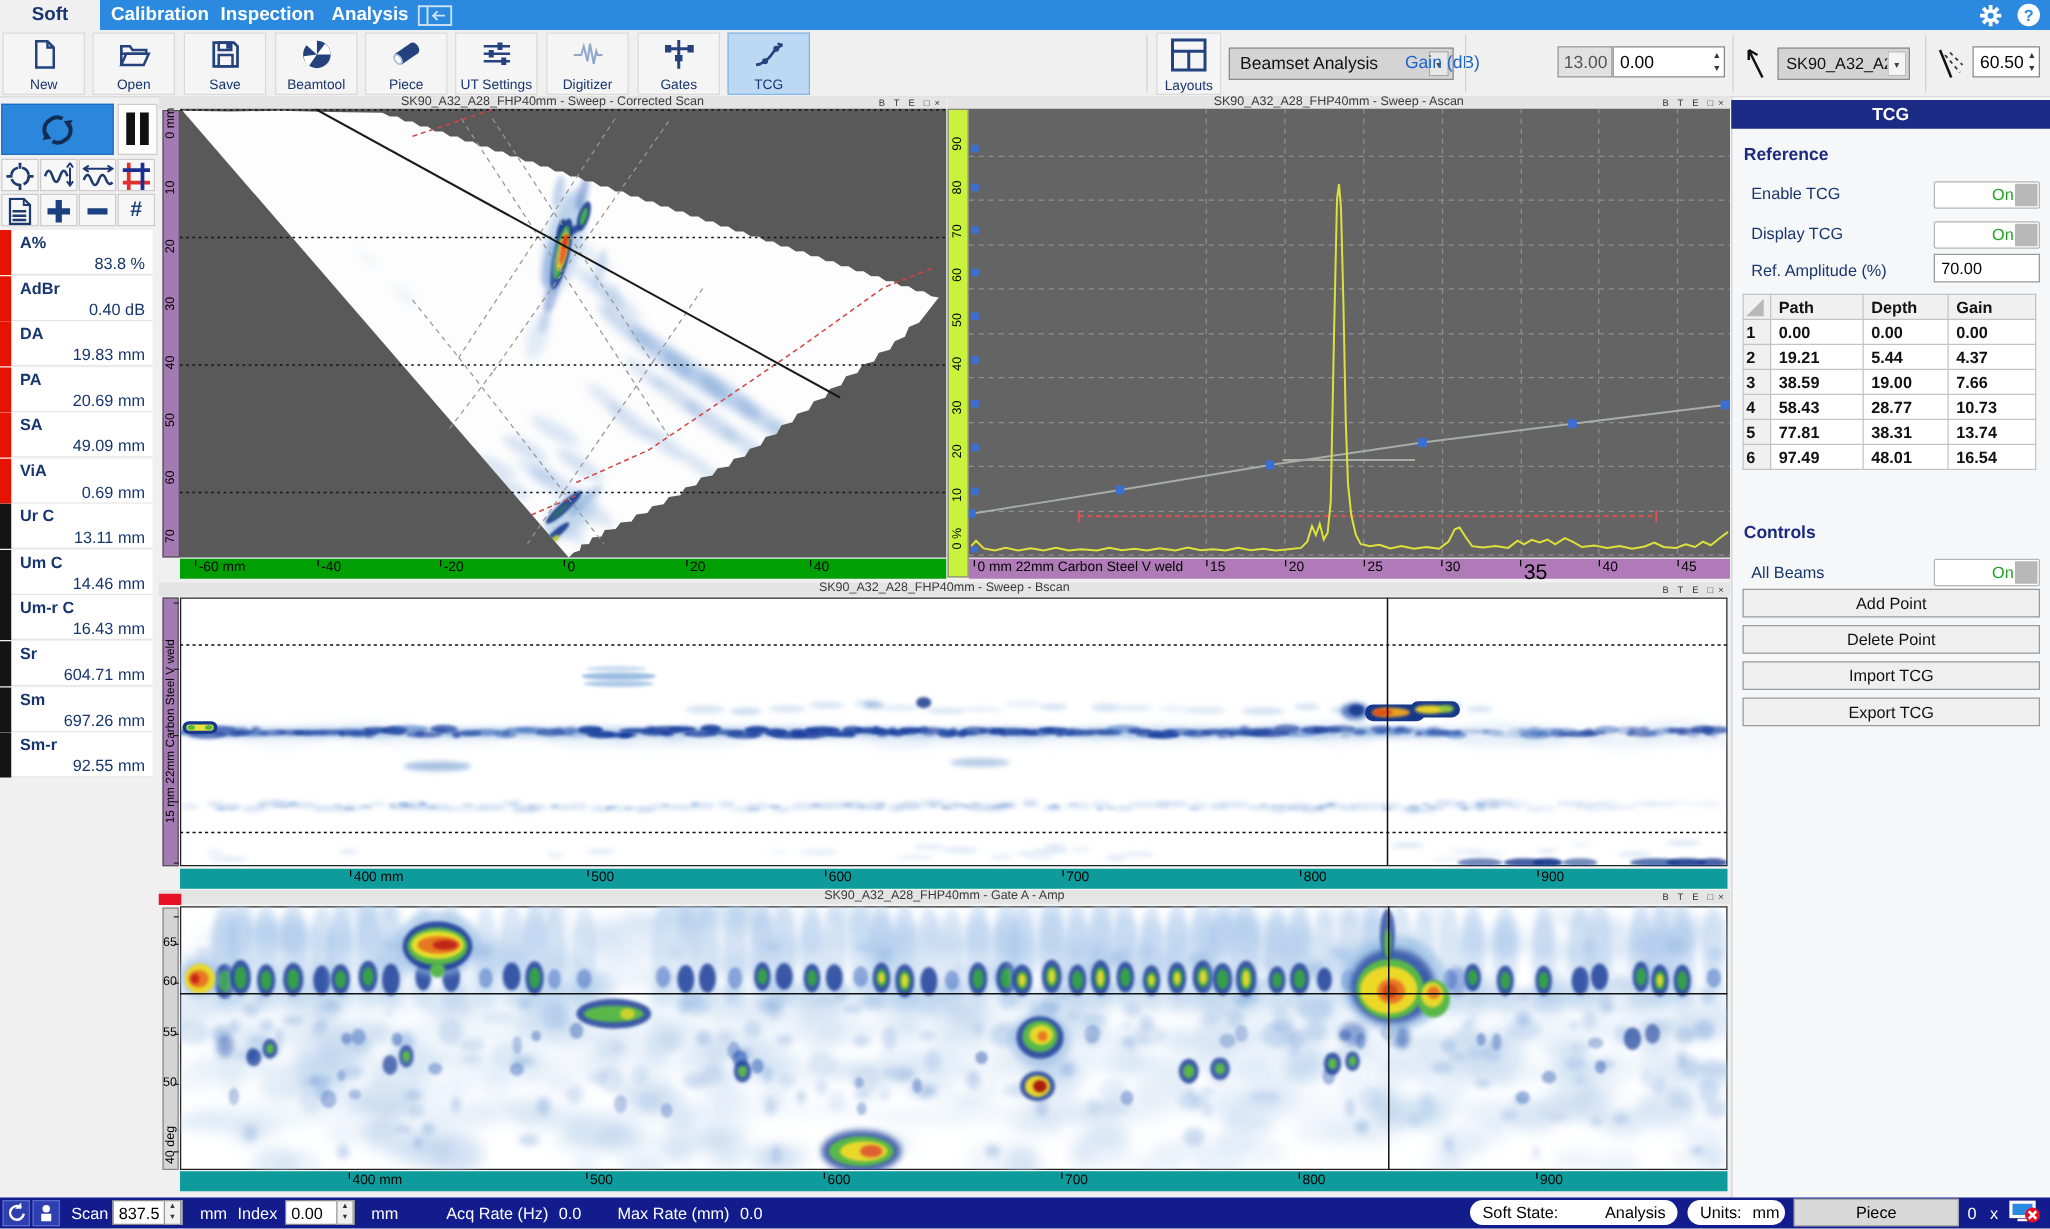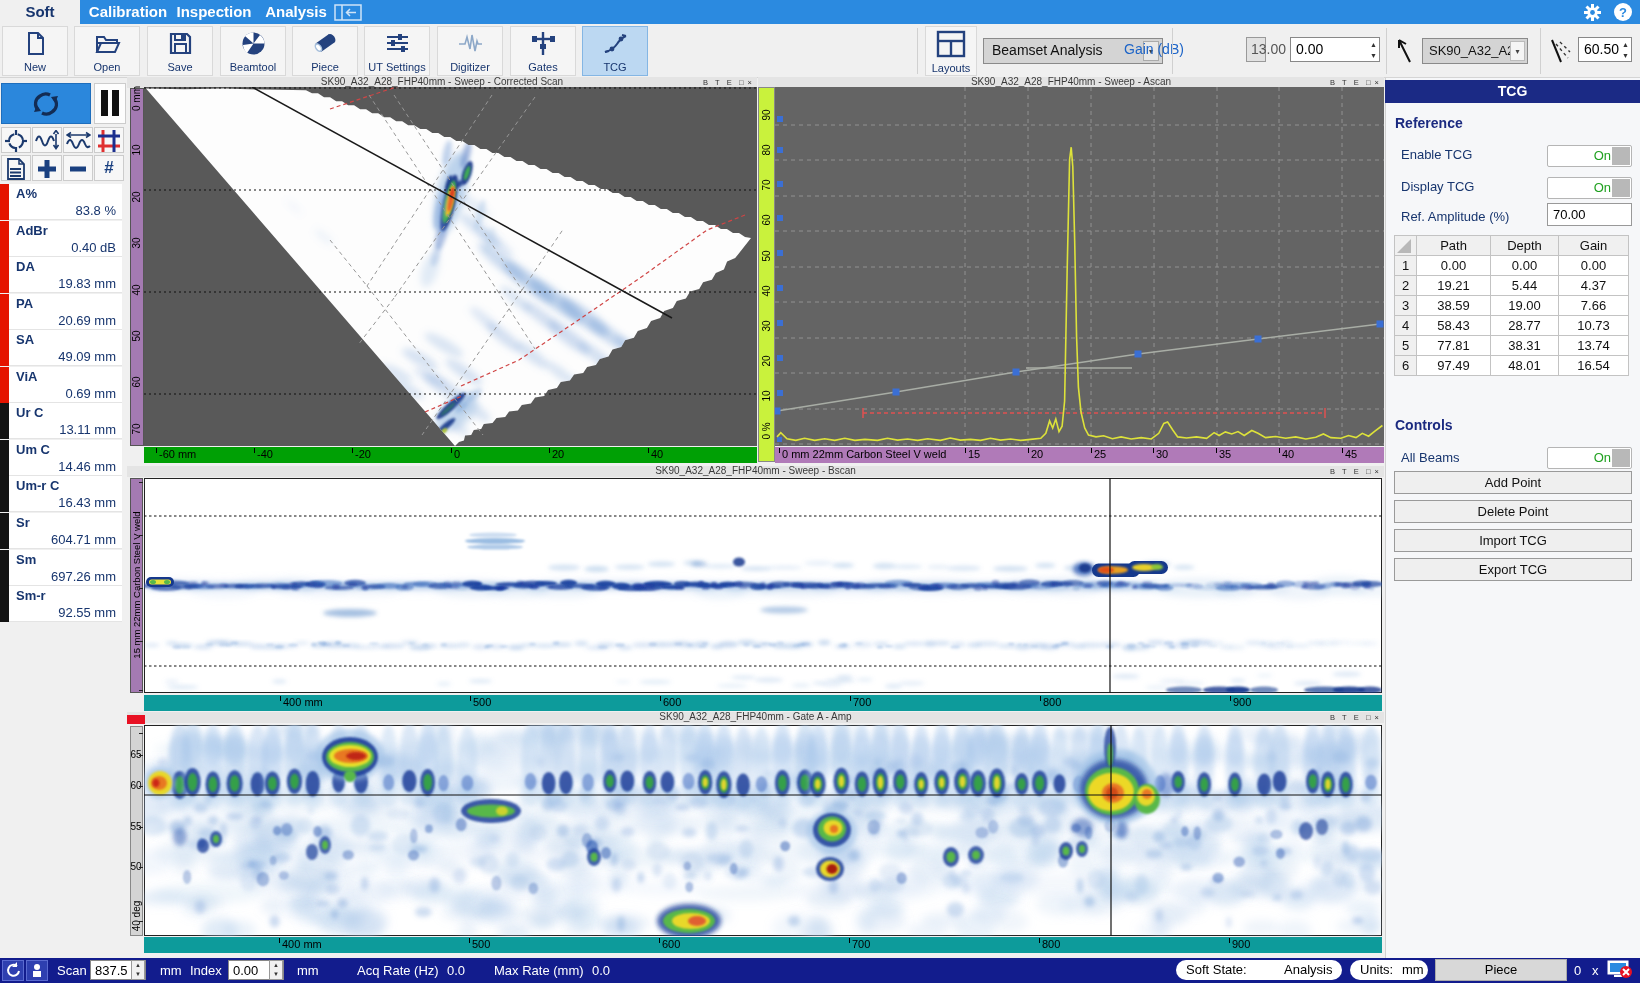--- a/index.html
+++ b/index.html
@@ -12,21 +12,21 @@
 .tbbtn span{display:block;font-size:11px;color:#17356e;margin-top:0px}
 .tbbtn.sel{background:#bcd8f2;border:1px solid #84b6e4}
 .meas{position:absolute;left:0;width:122px;height:36px;background:#fff;border-bottom:1px solid #e4e4e4}
 .mbar{position:absolute;left:0;top:0;width:9px;height:36px}
 .mlab{position:absolute;left:16px;top:2px;font-size:13px;font-weight:bold;color:#17356e}
 .mval{position:absolute;right:6px;top:19px;font-size:13px;color:#17356e}
 .ptitle{position:absolute;height:11px;background:#e4e4e4;font-size:10px;color:#3a3a3a;text-align:center;line-height:10px}
 .ptitle .pbtns{position:absolute;right:4px;top:1px;font-size:7.5px;color:#333;letter-spacing:1px}
 .vlab{position:absolute;font-size:10px;color:#000;transform:rotate(-90deg);transform-origin:center;text-align:center;height:12px;line-height:12px;white-space:nowrap}
 .tcgtab{position:absolute;left:1394px;top:235px;border-collapse:collapse;font-size:13px;color:#111}
-.tcgtab th,.tcgtab td{border:1px solid #c3c3c3;background:#fff;font-weight:normal;text-align:center;padding:1px 6px;height:20px}
+.tcgtab th,.tcgtab td{border:1px solid #c3c3c3;background:#fff;font-weight:bold;text-align:left;padding:1px 6px;height:20px}
 .tcgtab th{background:#f0f0f0}
 .tcgtab .nc{background:#f0f0f0;width:22px;padding:1px 2px}
 .tcgtab th:nth-child(2),.tcgtab td:nth-child(2){width:74px}
 .tcgtab th:nth-child(3),.tcgtab td:nth-child(3){width:68px}
 .tcgtab th:nth-child(4),.tcgtab td:nth-child(4){width:70px}
 .diag{width:0;height:0;border-left:14px solid transparent;border-bottom:14px solid #b8b8b8}
 .toggle{position:absolute;left:1547px;width:85px;height:22px;background:#fff;border:1px solid #b5b5b5;border-radius:2px}
 .toggle .on{position:absolute;left:0;right:20px;text-align:right;top:2px;font-size:13px;color:#1fa01f}
 .toggle .knob{position:absolute;right:1px;top:1px;width:18px;height:18px;background:#b8b8b8}
 .rbtn{position:absolute;left:1394px;width:238px;height:23px;background:#efefef;border:1px solid #9a9a9a;text-align:center;font-size:13px;color:#111;line-height:21px}
@@ -123,21 +123,21 @@
         <circle cx="19" cy="9" r="2.4" fill="#24427e"></circle>
         <path d="M3 22 l4 -1 M20 5 l4 1" stroke="#24427e" stroke-width="2"></path>
       </svg><span>TCG</span></div>
     <div class="tbbtn" style="left:925px;width:52px"><svg width="30" height="28" viewBox="0 0 30 28">
         <rect x="2" y="2" width="26" height="24" fill="none" stroke="#24427e" stroke-width="2.4"></rect>
         <line x1="2" y1="11" x2="28" y2="11" stroke="#24427e" stroke-width="2.4"></line>
         <line x1="15" y1="11" x2="15" y2="26" stroke="#24427e" stroke-width="2.4"></line>
       </svg><span>Layouts</span></div>
     <div class="abs" style="left:983px;top:38px;width:180px;height:26px;background:#d4d4d4;border:1px solid #8a8a8a;font-size:14px;color:#111;padding:3px 0 0 8px">Beamset Analysis<span style="position:absolute;right:3px;top:2px;width:16px;height:20px;background:#e8e8e8;border:1px solid #aaa;font-size:8px;text-align:center;line-height:20px;color:#444">▾</span></div>
     <div class="abs" style="left:1124px;top:41px;font-size:14px;color:#1c64c8">Gain (dB)</div>
-    <div class="abs" style="left:1246px;top:37px;width:20px;height:25px;background:#e2e2e2;border:1px solid #999;font-size:14px;color:#555;padding:3px 0 0 4px">13.00</div>
+    <div class="abs" style="left:1246px;top:37px;width:44px;height:25px;background:#e2e2e2;border:1px solid #999;font-size:14px;color:#555;padding:3px 0 0 4px">13.00</div>
     <div class="abs" style="left:1290px;top:37px;width:90px;height:25px;background:#fff;border:1px solid #888;font-size:14px;color:#000;padding:3px 0 0 5px">0.00<span style="position:absolute;right:2px;top:1px;font-size:7px;color:#333;line-height:11px">▲<br>▼</span></div>
     <div class="abs" style="left:917px;top:28px;width:1px;height:46px;background:#d0d0d0"></div>
     <div class="abs" style="left:1172px;top:28px;width:1px;height:46px;background:#d0d0d0"></div>
     <div class="abs" style="left:1386px;top:28px;width:1px;height:46px;background:#d0d0d0"></div>
     <div class="abs" style="left:1540px;top:28px;width:1px;height:46px;background:#d0d0d0"></div>
     <svg class="abs" style="left:1396px;top:38px" width="24" height="26" viewBox="0 0 24 26">
       <path d="M3 2 L14 24 M3 2 L3 10 M3 2 L10 6" stroke="#111" stroke-width="2" fill="none"></path>
     </svg>
     <div class="abs" style="left:1422px;top:38px;width:106px;height:26px;background:#d4d4d4;border:1px solid #8a8a8a;font-size:13px;color:#111;padding:4px 0 0 6px;white-space:nowrap;overflow:hidden">SK90_A32_A2:<span style="position:absolute;right:2px;top:2px;width:15px;height:20px;background:#f5f5f5;border:1px solid #bbb;font-size:8px;text-align:center;line-height:20px;color:#444">▾</span></div>
     <svg class="abs" style="left:1548px;top:38px" width="26" height="26" viewBox="0 0 26 26">
@@ -446,21 +446,21 @@
       <div style="position:absolute;left:7px;top:1px;font-size:11px;color:#000">0 mm 22mm Carbon Steel V weld</div>
       <div style="position:absolute;left:190px;top:1px;width:1px;height:5px;background:#000"></div>
       <div style="position:absolute;left:193px;top:1px;font-size:11px;color:#000">15</div>
       <div style="position:absolute;left:253px;top:1px;width:1px;height:5px;background:#000"></div>
       <div style="position:absolute;left:256px;top:1px;font-size:11px;color:#000">20</div>
       <div style="position:absolute;left:316px;top:1px;width:1px;height:5px;background:#000"></div>
       <div style="position:absolute;left:319px;top:1px;font-size:11px;color:#000">25</div>
       <div style="position:absolute;left:378px;top:1px;width:1px;height:5px;background:#000"></div>
       <div style="position:absolute;left:381px;top:1px;font-size:11px;color:#000">30</div>
       <div style="position:absolute;left:441px;top:1px;width:1px;height:5px;background:#000"></div>
-      <div style="position:absolute;left:444px;top:1px;font-size:11px;color:#000">35</div>
+      <div style="position:absolute;left:444px;top:1px;font-size:17px;color:#000">35</div>
       <div style="position:absolute;left:504px;top:1px;width:1px;height:5px;background:#000"></div>
       <div style="position:absolute;left:507px;top:1px;font-size:11px;color:#000">40</div>
       <div style="position:absolute;left:567px;top:1px;width:1px;height:5px;background:#000"></div>
       <div style="position:absolute;left:570px;top:1px;font-size:11px;color:#000">45</div>
     </div>
     <div class="ptitle" style="left:127px;top:466px;width:1257px"><span>SK90_A32_A28_FHP40mm - Sweep - Bscan</span><span class="pbtns">B&nbsp;&nbsp;T&nbsp;&nbsp;E&nbsp;&nbsp;□&nbsp;×</span></div>
     <div class="abs" style="left:130px;top:478px;width:13px;height:215px;background:#a47ab2;border:1px solid #555"></div>
     <div class="vlab" style="left:42px;top:579px;width:190px;font-size:9.5px;white-space:nowrap;text-align:center">15 mm 22mm Carbon Steel V weld</div>
     <div class="abs" style="left:139px;top:482px;width:4px;height:1px;background:#222"></div>
     <div class="abs" style="left:139px;top:535px;width:4px;height:1px;background:#222"></div>

